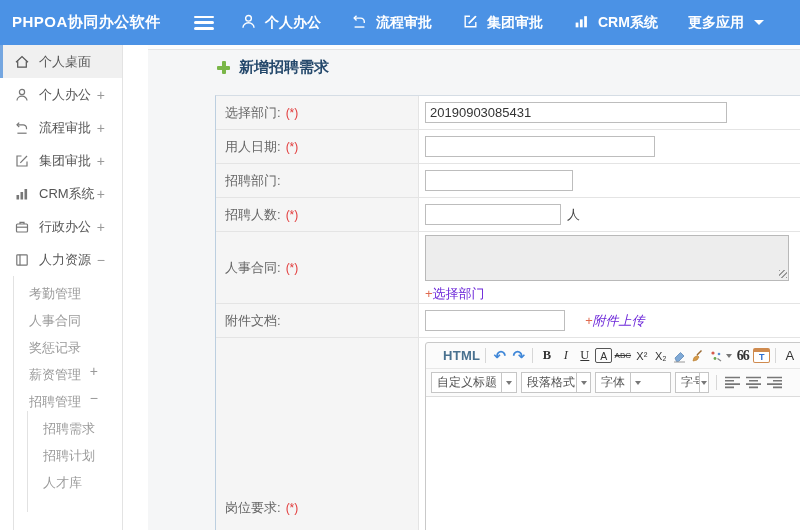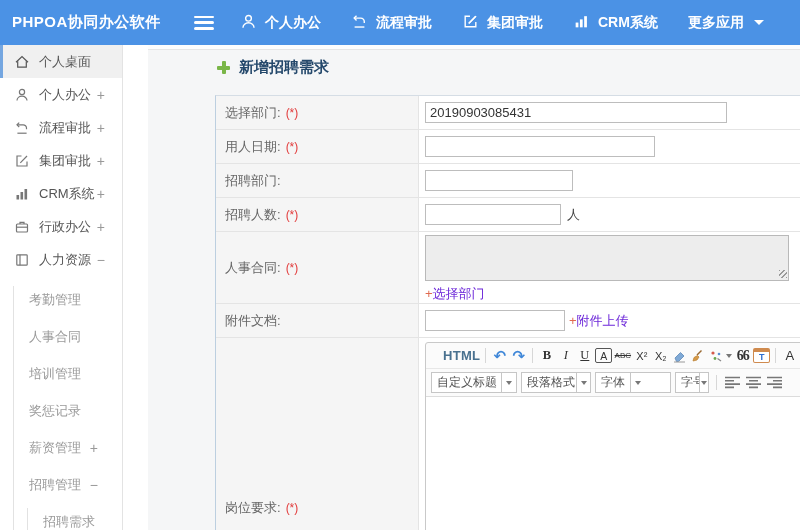--- a/index.html
+++ b/index.html
@@ -25,22 +25,22 @@
   .sb-item { height:33px; display:flex; align-items:center; padding-left:14px; font-size:13px;
     color:#555; position:relative; cursor:pointer; }
   .sb-item.active { background:#f0f0f0; border-left:3px solid #74a6e0; padding-left:11px; }
   .sb-ic { width:16px; height:16px; margin-right:9px; color:#777; flex:0 0 auto; }
   .sb-item.active .sb-ic { color:#555; }
   .sb-ic svg { width:16px; height:16px; display:block; }
   .sb-toggle { position:absolute; right:17px; top:50%; transform:translateY(-50%);
     color:#999; font-size:14px; line-height:1; }
   .sb-sub { margin-left:13px; border-left:1px solid #e2e2e2; padding-bottom:40px; }
   .sb-sub .sb-sub { padding-bottom:20px; }
-  .sb-sub-item { height:27px; display:flex; align-items:center; padding-left:15px; font-size:13px;
-    color:#9a9a9a; position:relative; cursor:pointer;margin-top:10px; }
+  .sb-sub-item { height:27px; display:flex; align-items:flex-end; padding-left:15px; font-size:13px;
+    color:#9a9a9a; position:relative; cursor:pointer; }
   .sb-sub-item .sb-toggle { right:24px; }
 
   
   .main { position:absolute; left:148px; top:45px; right:0; bottom:0; background:#f5f6f7; overflow:hidden; }
   .main::before { content:''; position:absolute; top:0; left:0; right:0; height:4px; background:#fdfdfd; }
   .main::after  { content:''; position:absolute; top:4px; left:0; right:0; height:1px; background:#e6e6e6; }
 
   .page-title { position:absolute; left:69px; top:13px; display:flex; align-items:center; gap:9px; }
   .plus-ic { position:relative; width:13px; height:13px; }
   .plus-ic::before { content:''; position:absolute; left:0; top:5px; width:13px; height:3.5px;
@@ -70,21 +70,21 @@
   .suffix { margin-left:6px; font-size:13px; color:#444; }
   .fv-col { flex-direction:column; align-items:flex-start; justify-content:center; padding-top:2px; }
   .ta-wrap { position:relative; }
   textarea.ft { width:364px; height:46px; background:#ededed; border:1px solid #b9b9b9;
     resize:none; display:block; }
   .ta-grip { position:absolute; right:2px; bottom:3px; width:8px; height:8px;
     background:repeating-linear-gradient(135deg,#999 0 1px,transparent 1px 3.5px); }
   .flink { margin-top:4px; font-size:13px; cursor:pointer; }
   .flink .lp { color:#e06a4f; }
   .flink .lt { color:#6d28d9; }
-  .flink-inline { margin-left:4px; margin-top:0; }
+  .flink-inline { margin-left:20px; margin-top:0;font-style:italic; }
 
   
   .fv-editor { align-items:flex-start; padding-top:4px; }
   .editor { width:384px; border:1px solid #c9c9c9; border-radius:3px; background:#fbfbfb; overflow:hidden; }
   .tb { display:flex; align-items:center; padding:0 5px; gap:2px; }
   .tb1 { height:26px; border-bottom:1px solid #e7e7e7; }
   .tb2 { height:27px; gap:4px; }
   .tbtn { min-width:17px; height:20px; display:flex; align-items:center; justify-content:center;
     font-size:12.5px; color:#333; border-radius:2px; cursor:pointer; flex:0 0 auto; }
   .tsep { width:1px; height:15px; background:#d7d7d7; margin:0 3px; flex:0 0 auto; }
@@ -238,23 +238,20 @@
     </div>
 
     <div class="sb-sub">
       <div class="sb-sub-item">
         <span>考勤管理</span>
       </div>
       <div class="sb-sub-item">
         <span>人事合同</span>
       </div>
       <div class="sb-sub-item">
-        <span>培训管理</span>
-      </div>
-      <div class="sb-sub-item">
         <span>奖惩记录</span>
       </div>
       <div class="sb-sub-item">
         <span>薪资管理</span>
         <span class="sb-toggle">+</span>
       </div>
       <div class="sb-sub-item">
         <span>招聘管理</span>
         <span class="sb-toggle">−</span>
       </div>

